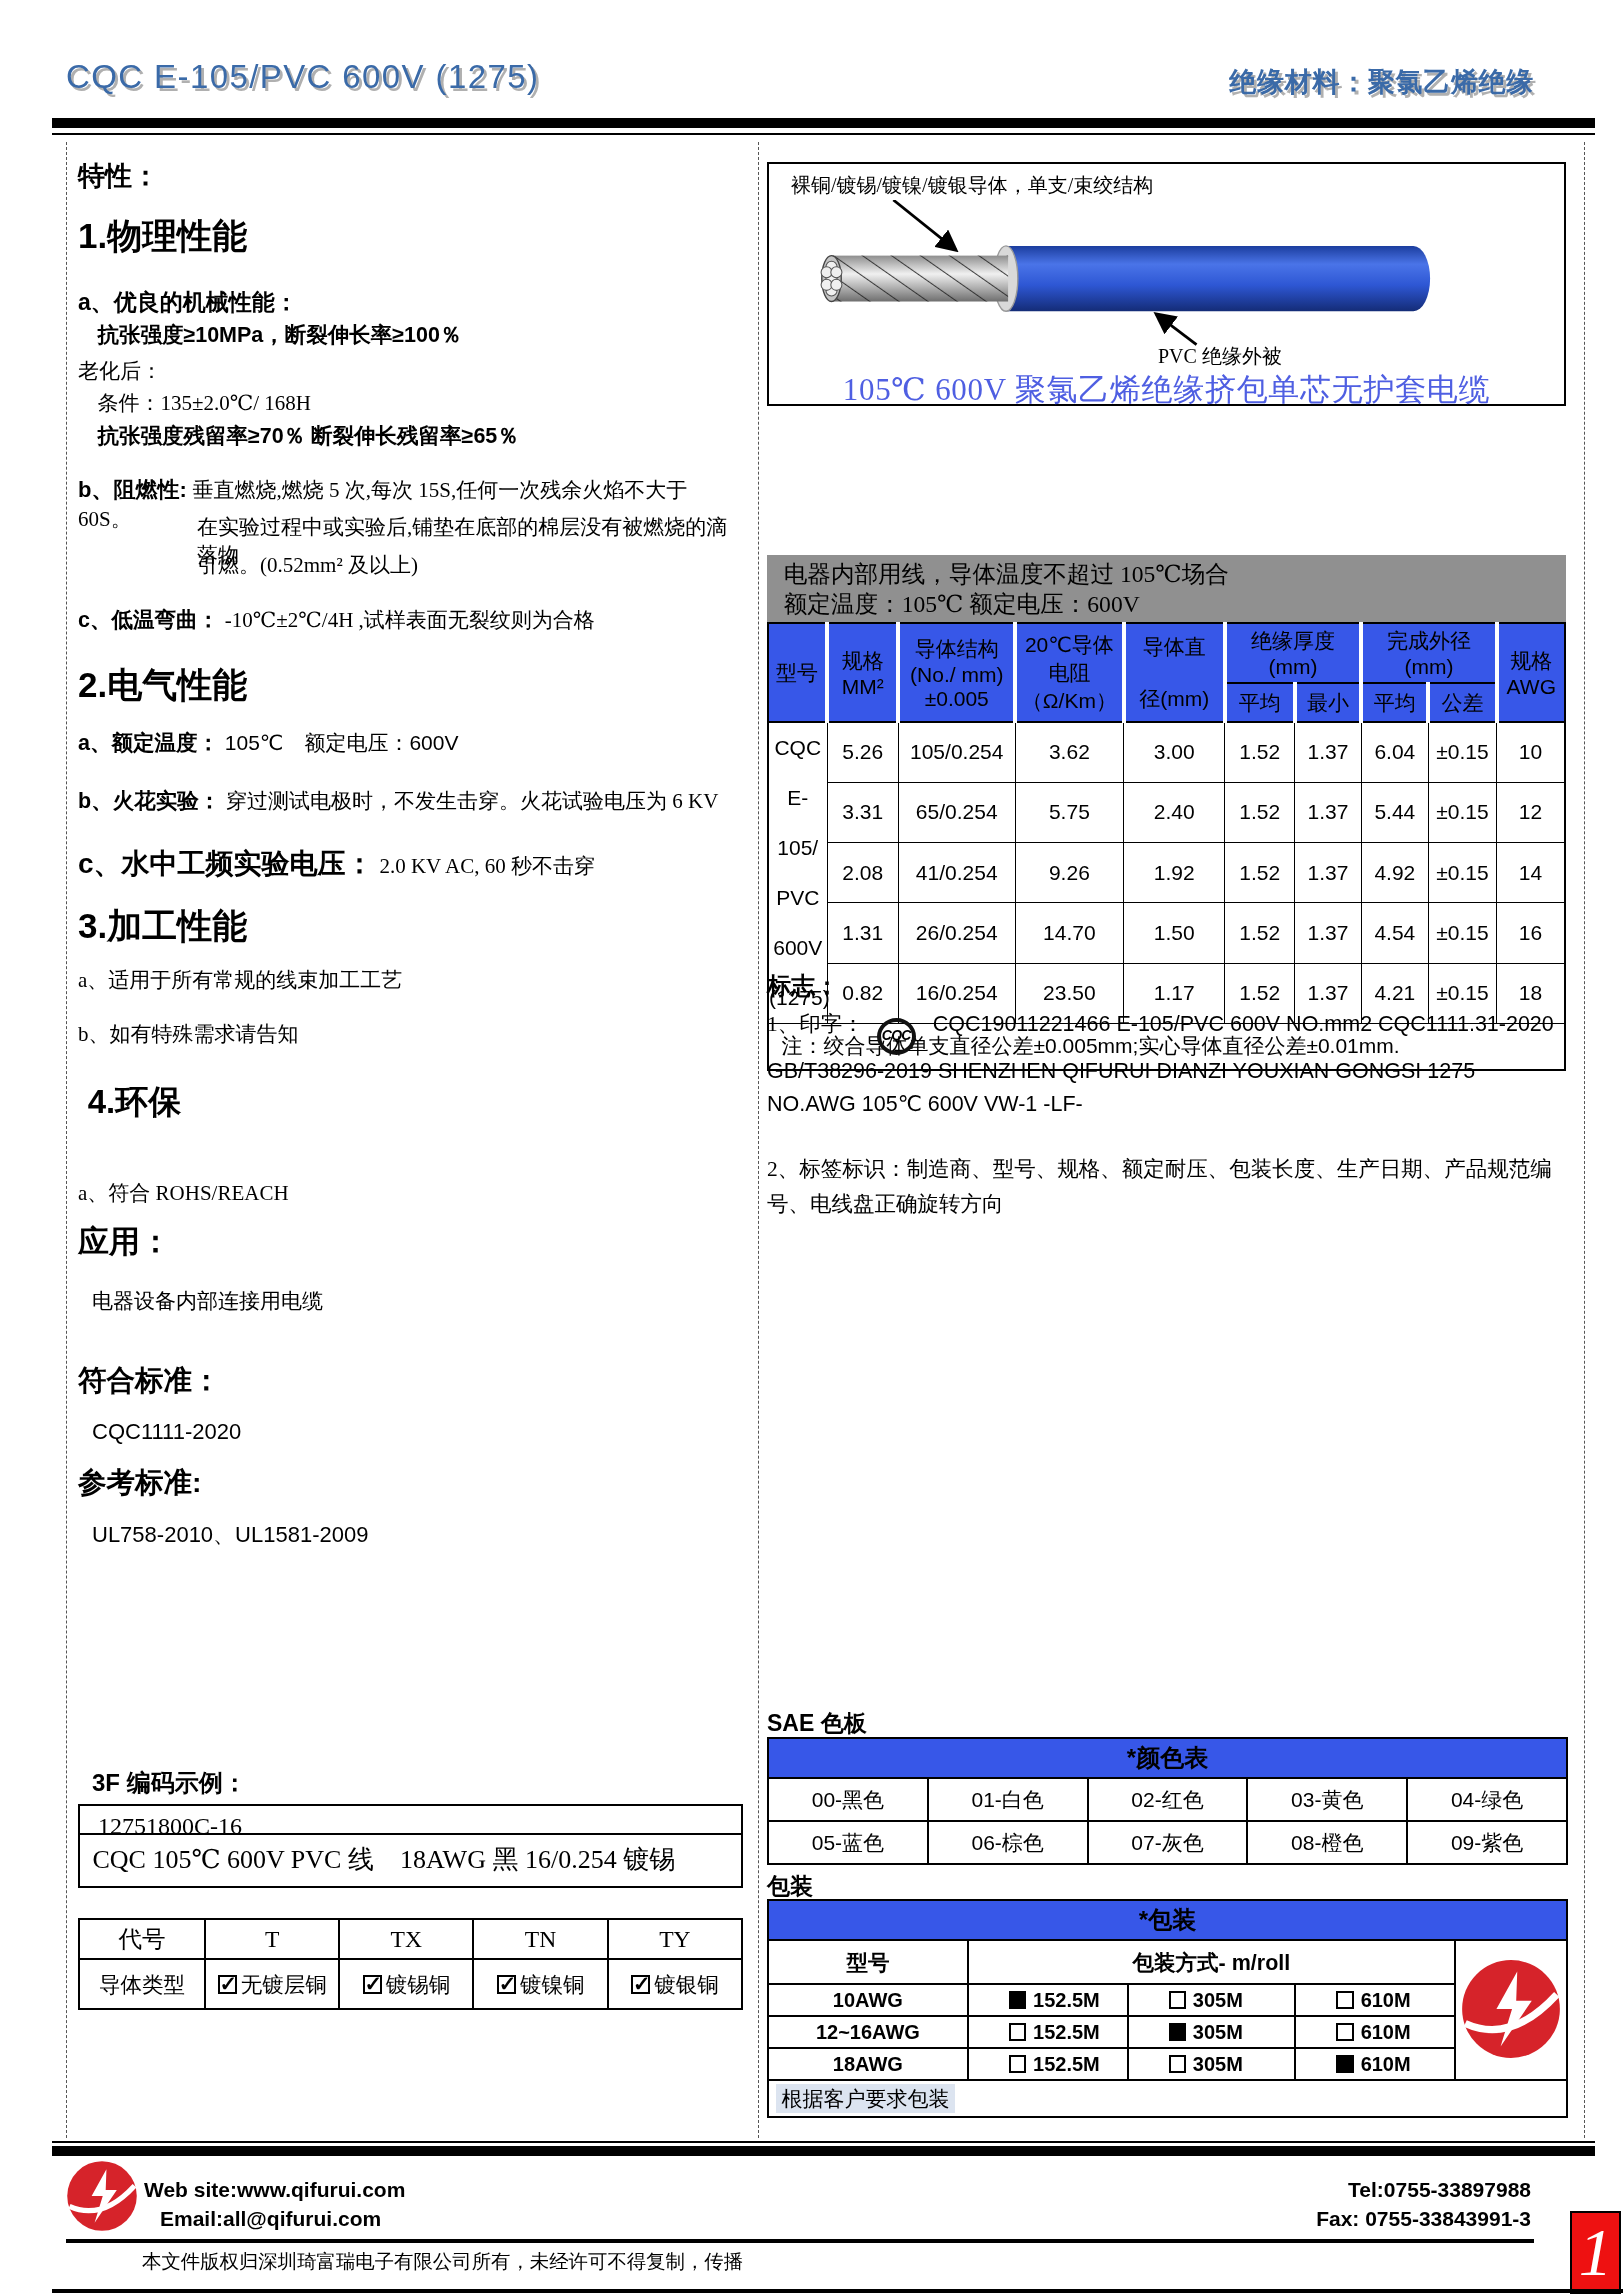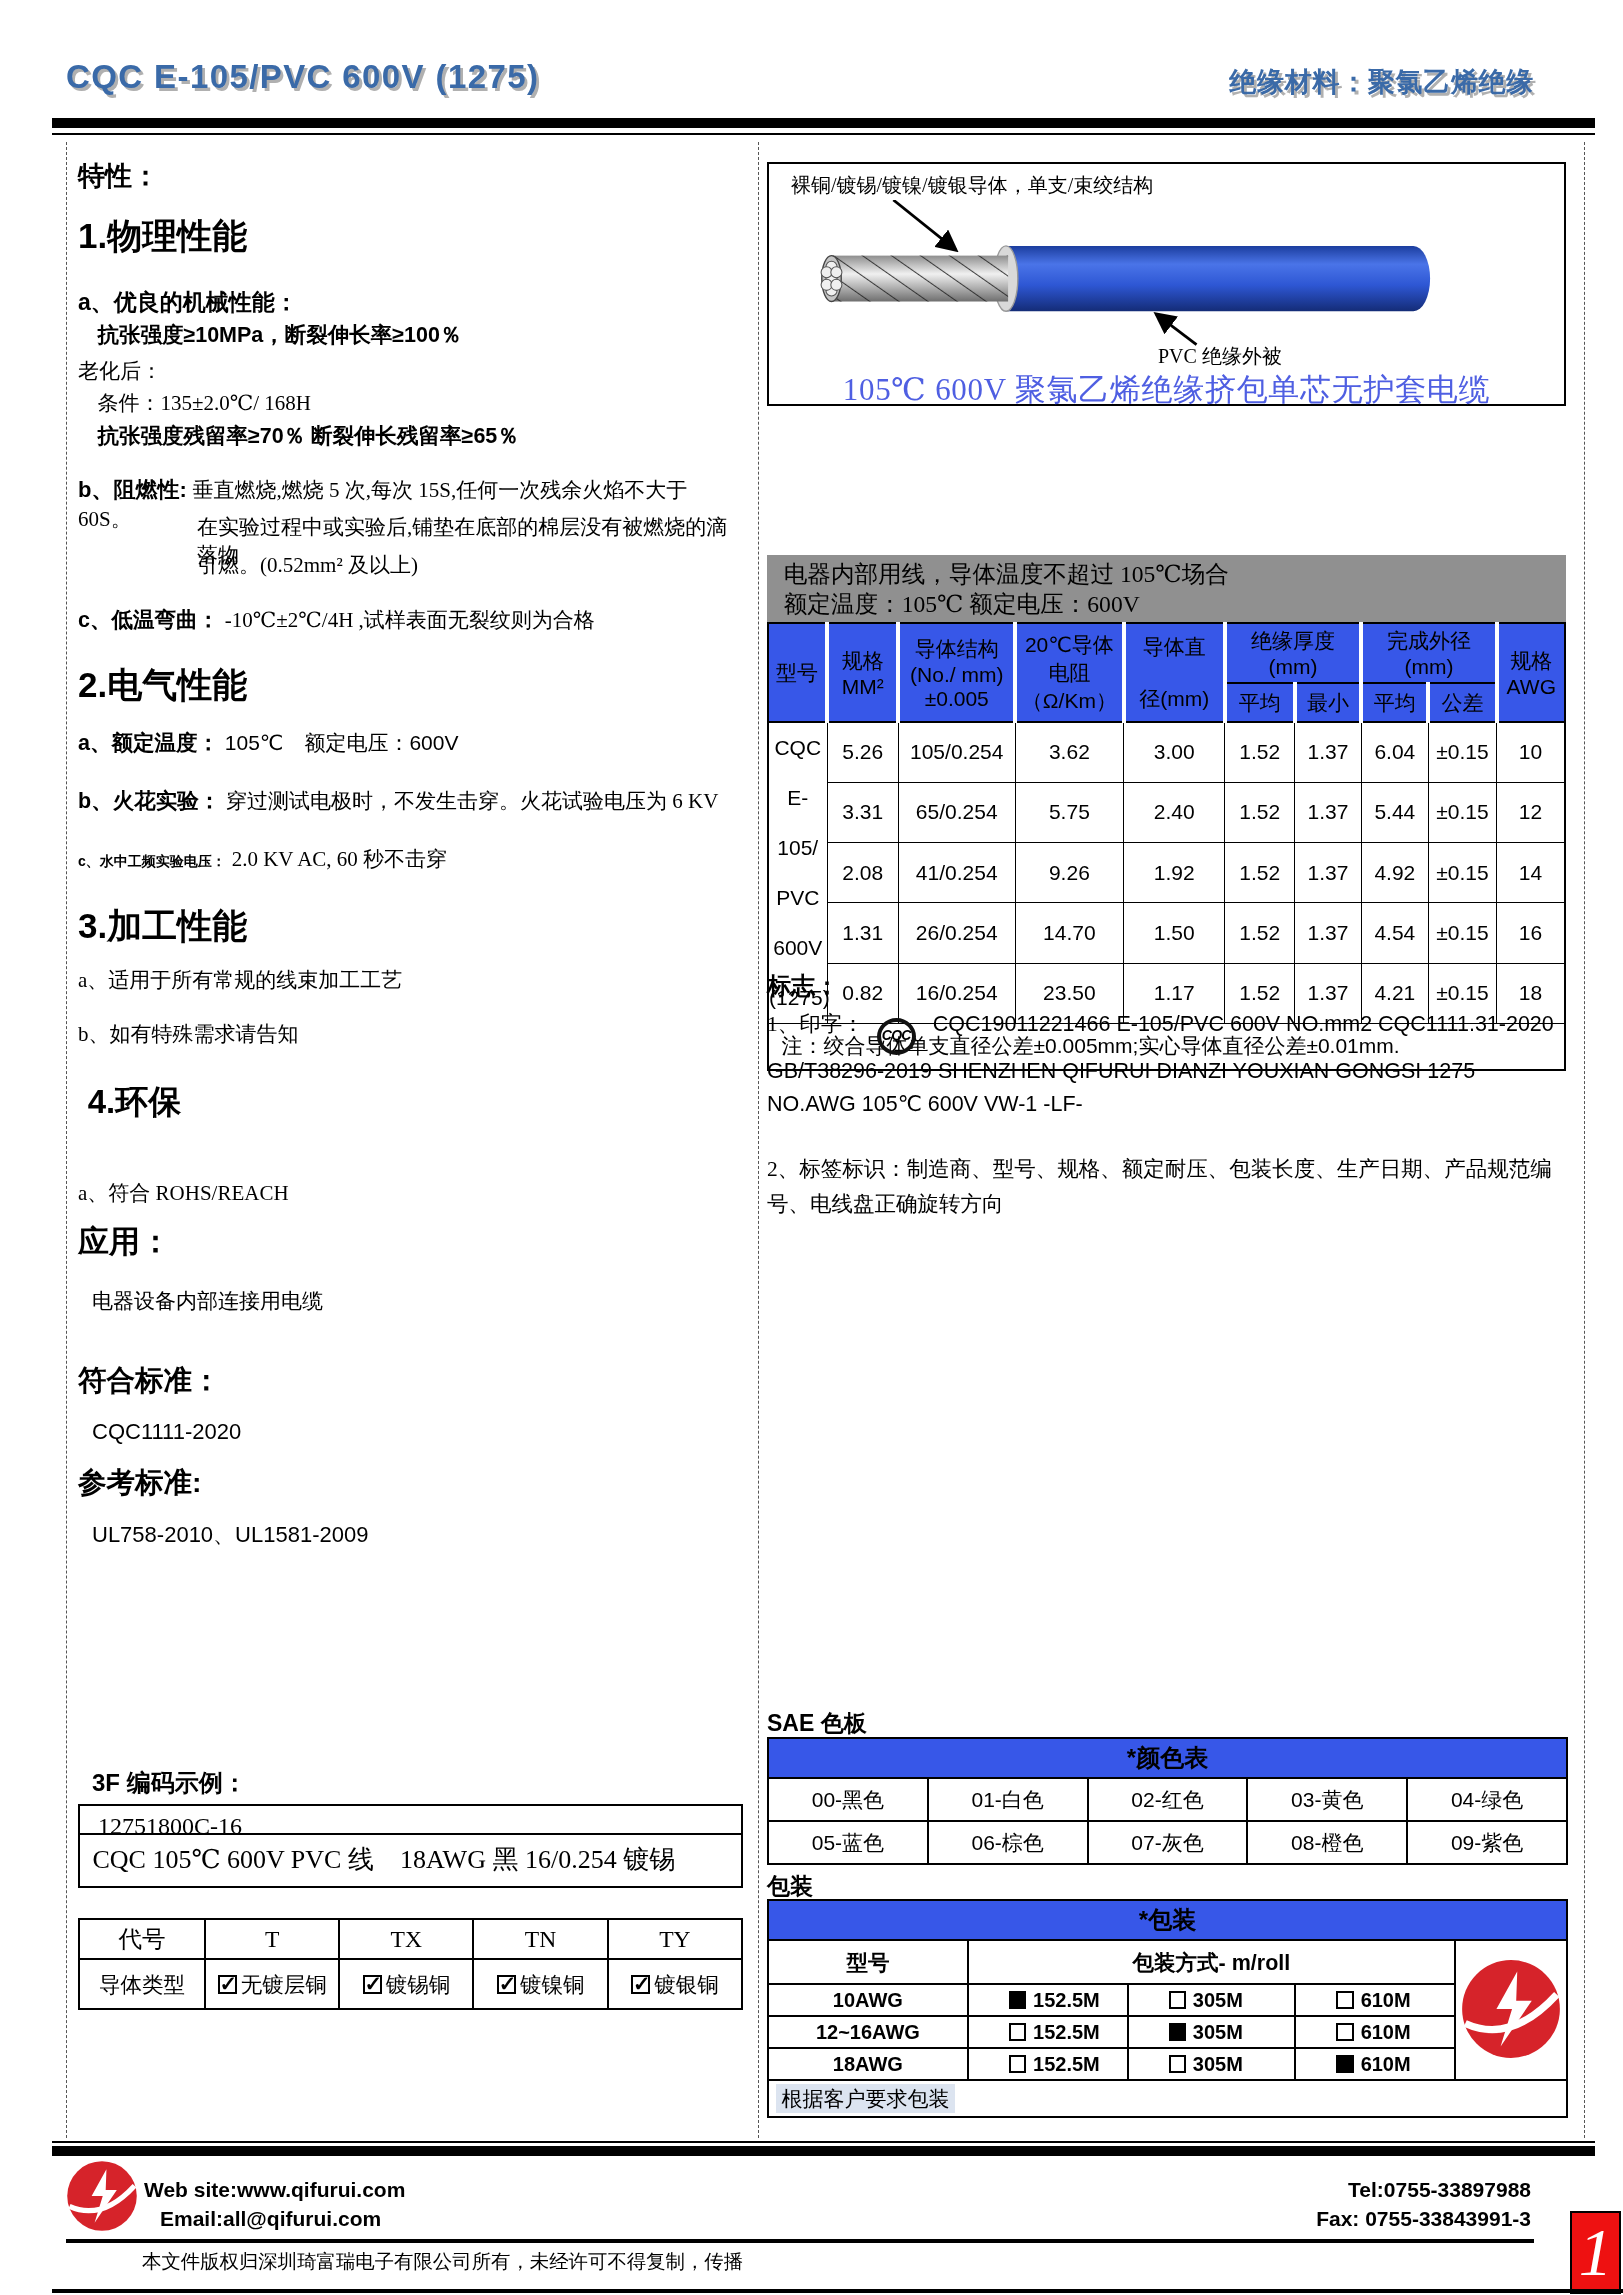--- a/index.html
+++ b/index.html
@@ -3,21 +3,21 @@
 <meta charset="utf-8">
 <style>
   * { margin:0; padding:0; box-sizing:border-box; }
   html,body { background:#ffffff; }
   body { font-family:"Liberation Sans","DejaVu Sans",sans-serif; color:#000; }
   .page { position:relative; width:1623px; height:2295px; background:#fff; overflow:hidden; }
   .serif { font-family:"Liberation Serif","DejaVu Serif",serif; }
   .pre { white-space:pre-line; }
 
   
-  #hdr-title { position:absolute; left:66px; top:58px; font-size:33px; font-weight:bold;
+  #hdr-title { position:absolute; left:66px; top:58px; font-size:33px; font-weight:normal;
                color:#3a6aa8; letter-spacing:1.4px; text-shadow:2.8px 2.8px 0 #b0b0b0; }
   #hdr-sub   { position:absolute; right:89px; top:64px; font-size:27px; font-weight:bold;
                color:#3a6aa8; letter-spacing:0.7px; text-shadow:2.8px 2.8px 0 #b0b0b0; }
   #hdr-bar   { position:absolute; left:52px; top:118px; width:1543px; height:9.7px; background:#000; }
   #hdr-line  { position:absolute; left:52px; top:133px; width:1543px; height:2.1px; background:#000; }
 
   
   .vdash { position:absolute; top:142px; height:1996px; width:0; border-left:1.4px dashed #555; }
   #vd-left { left:66px; } #vd-mid { left:758px; } #vd-right { left:1584px; }
 
@@ -36,21 +36,21 @@
   #t-flame2   { top:513px; padding-left:119px; }
   #t-flame3   { top:551px; padding-left:119px; }
   #t-cold     { top:606px; }
   #t-cold .lbl{ font-size:21.5px; }
   #t-elec     { top:661px; font-size:35px; font-weight:bold; }
   #t-eleca    { top:729px; }
   #t-eleca .lbl { font-size:21.5px; }
   #t-elecb    { top:787px; }
   #t-elecb .lbl { font-size:21.5px; }
   #t-elecc    { top:845px; }
-  #t-elecc .lbl { font-size:14px; }
+  #t-elecc .lbl { font-size:28px; }
   #t-proc     { top:902px; font-size:35px; font-weight:bold; }
   #t-proca    { top:966px; }
   #t-procb    { top:1020px; }
   #t-env      { top:1080px; font-size:33px; font-weight:bold; padding-left:9.7px; }
   #t-enva     { top:1139px;margin-top:40px; }
   #t-app      { top:1221px; font-size:31px; font-weight:bold; }
   #t-apptext  { top:1287px; padding-left:14px; }
   #t-std      { top:1361px; font-size:28.5px; font-weight:bold; }
   #t-stdtext  { top:1417px; padding-left:14px; font-size:22px; }
   #t-ref      { top:1463px; font-size:28.5px; font-weight:bold; }

